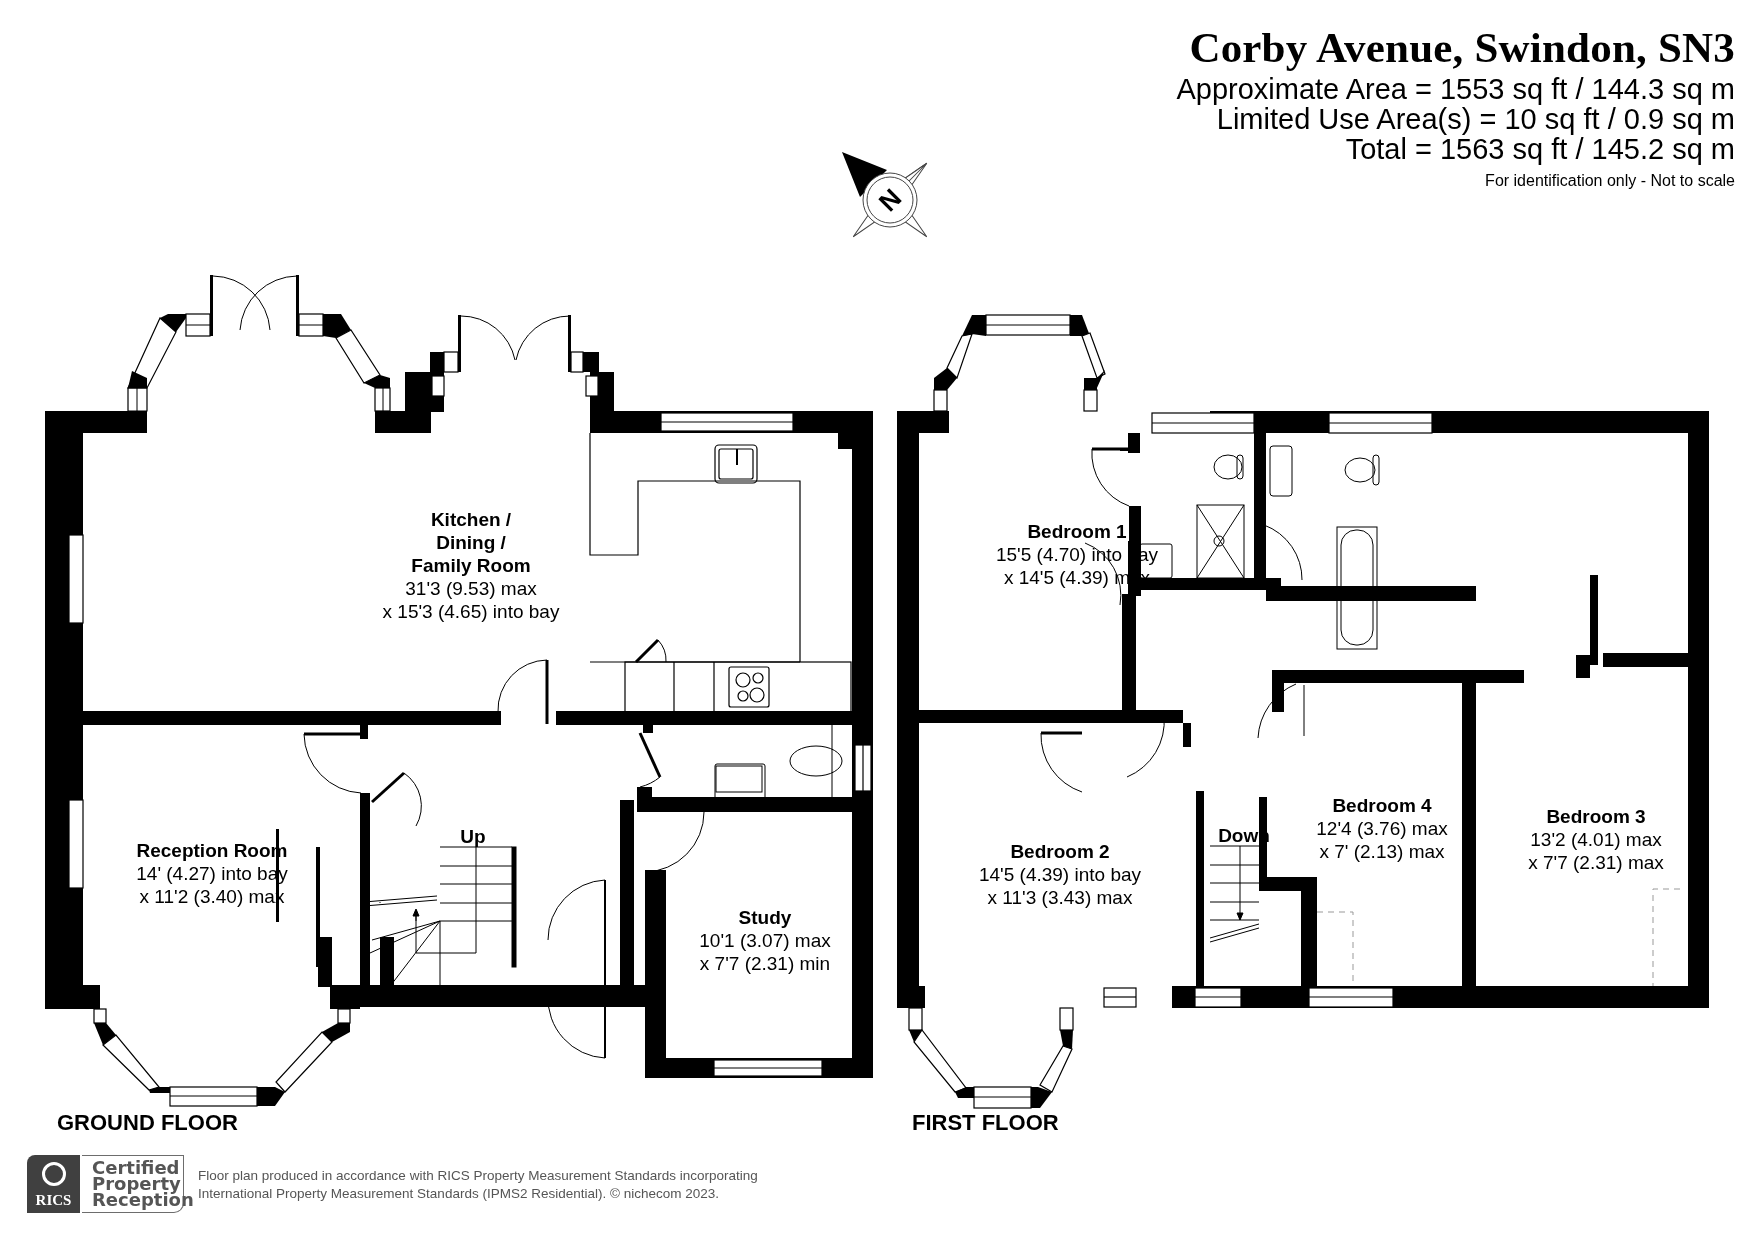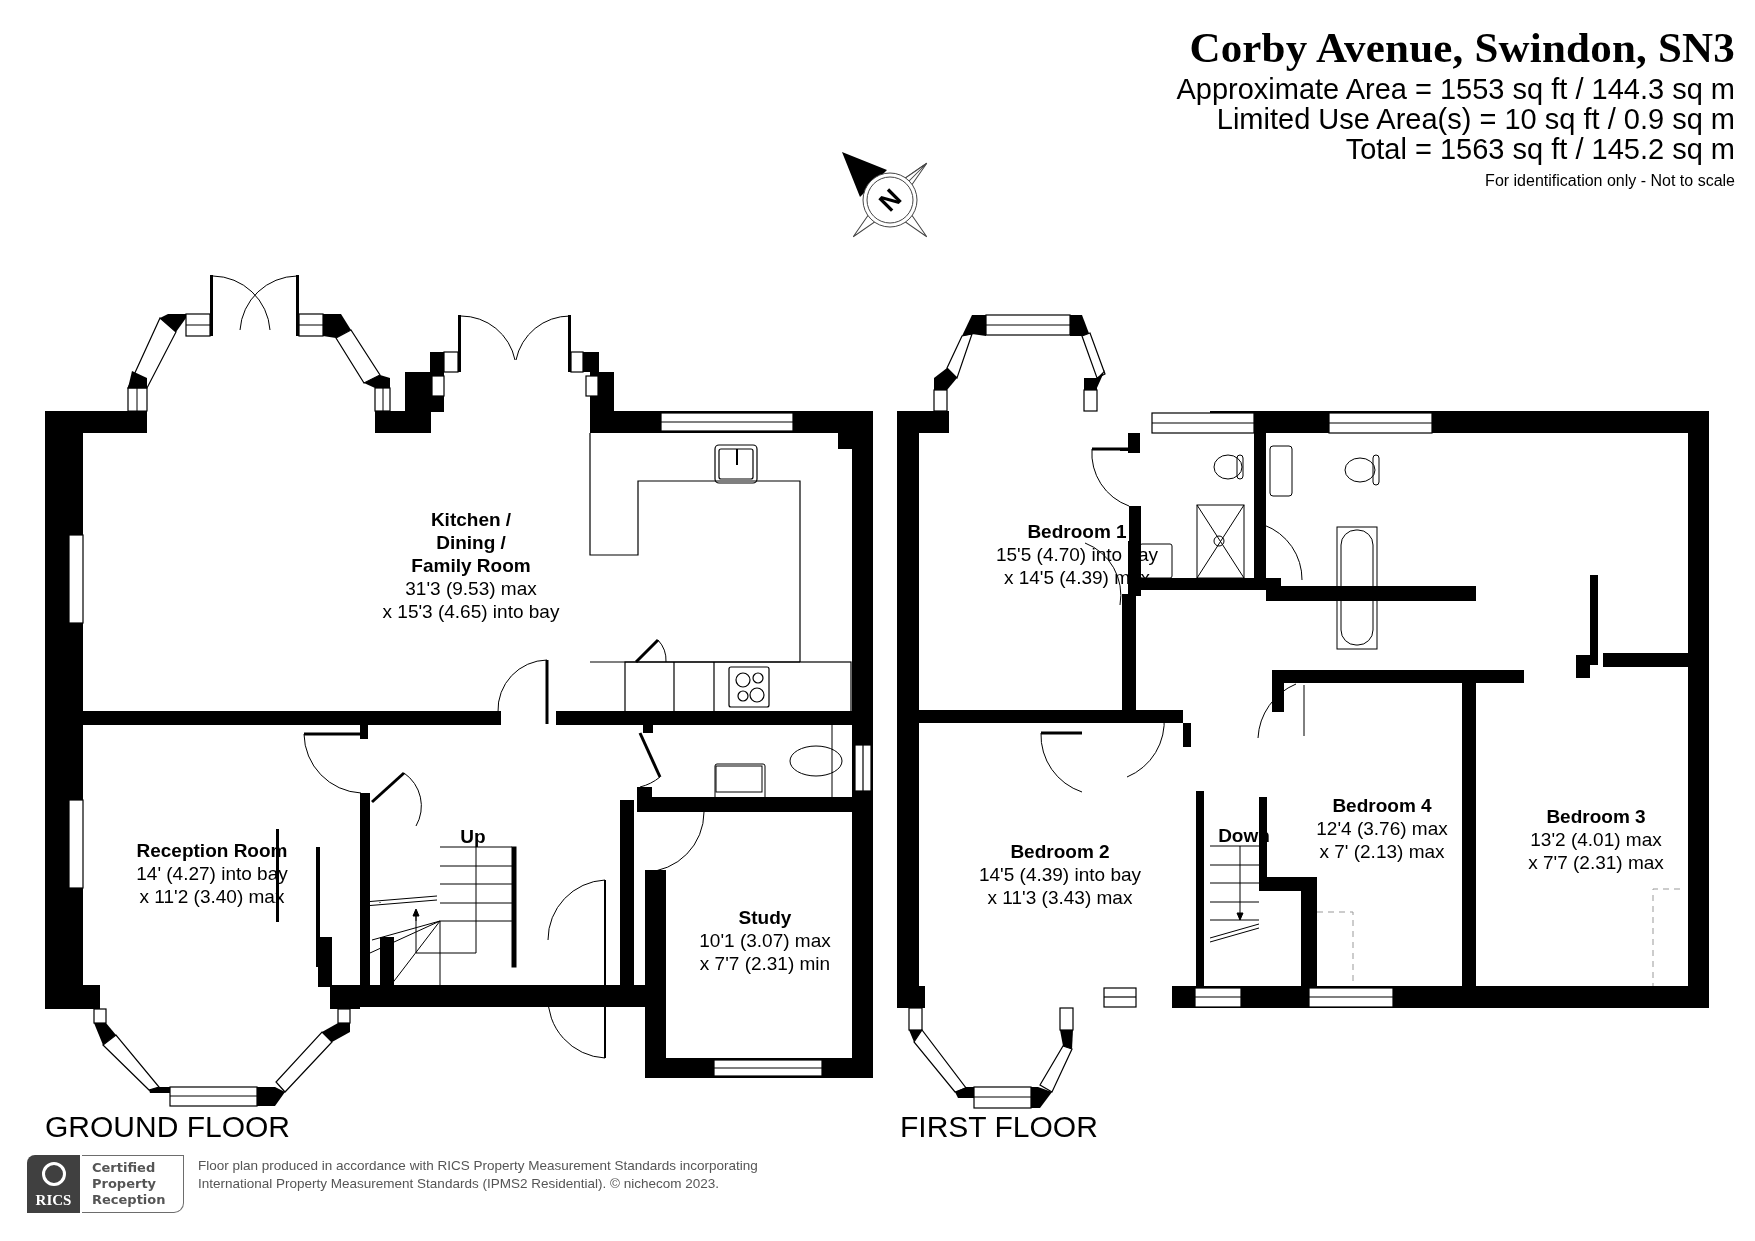--- a/index.html
+++ b/index.html
@@ -4,26 +4,26 @@
 <style>
   html, body { margin: 0; padding: 0; background: #ffffff; }
   body { width: 1755px; height: 1241px; position: relative; overflow: hidden; font-family: "Liberation Sans", sans-serif; color: #000; }
   .header { position: absolute; right: 20px; top: 22px; text-align: right; }
   .title { font-size: 43px; font-weight: bold; line-height: 52px; letter-spacing: 0.2px; font-family: Liberation Serif, serif; }
   .area-line { font-size: 29px; line-height: 30px; }
   .note { font-size: 16px; line-height: 26px; margin-top: 4px; }
   svg.plan { position: absolute; left: 0; top: 0; }
   .room-name { font-weight: bold; font-size: 19px; }
   .room-dim { font-size: 19px; }
-  .floor-label { position: absolute; font-weight: normal; font-size: 30px; }
+  .floor-label { position: absolute; font-weight: bold; font-size: 22px; margin-left: 12px; }
   .footer { position: absolute; left: 27px; top: 1155px; display: flex; align-items: flex-start; }
   .rics-box { width: 53px; height: 58px; background: #404040; color: #fff; display: flex; flex-direction: column; align-items: center; justify-content: flex-end; font-family: "Liberation Serif", serif; font-weight: bold; font-size: 15px; padding-bottom: 4px; box-sizing: border-box; border-radius: 8px 0 0 0; }
   .rics-lion { width: 24px; height: 24px; border-radius: 50%; border: 3px solid #fff; margin-bottom: 6px; box-sizing: border-box; }
-  .cert-box { width: 102px; height: 58px; border: 1.5px solid #6d6d6d; border-left: none; border-radius: 0 0 10px 0; margin-left: 2px; padding: 4px 0 0 10px; box-sizing: border-box; color: #555; font-family: "DejaVu Sans", sans-serif; font-weight: bold; font-size: 13px; line-height: 16px; }
-  .footer-text { margin-left: 14px; font-size: 13.5px; line-height: 17.5px; color: #555; margin-top: 2px; }
+  .cert-box { width: 102px; height: 58px; border: 1.5px solid #6d6d6d; border-left: none; border-radius: 0 0 10px 0; margin-left: 2px; padding: 4px 0 0 10px; box-sizing: border-box; color: #555; font-family: "DejaVu Sans", sans-serif; font-weight: bold; font-size: 18px; line-height: 16px; }
+  .footer-text { margin-left: 14px; font-size: 13.5px; line-height: 17.5px; color: #555; margin-top: 12px; }
 </style>
 </head>
 <body>
 
 <div class="header">
   <div class="title">Corby Avenue, Swindon, SN3</div>
   <div class="area-line">Approximate Area = 1553 sq ft / 144.3 sq m</div>
   <div class="area-line">Limited Use Area(s) = 10 sq ft / 0.9 sq m</div>
   <div class="area-line">Total = 1563 sq ft / 145.2 sq m</div>
   <div class="note">For identification only - Not to scale</div>

